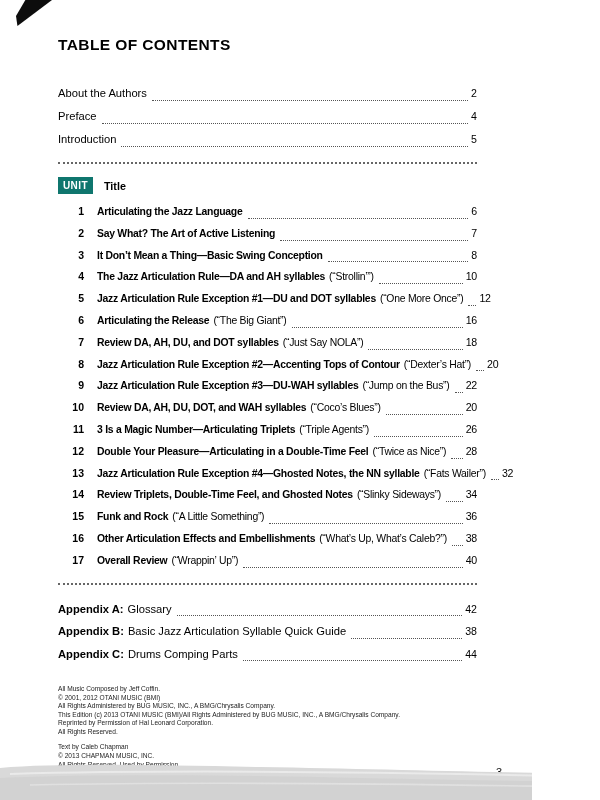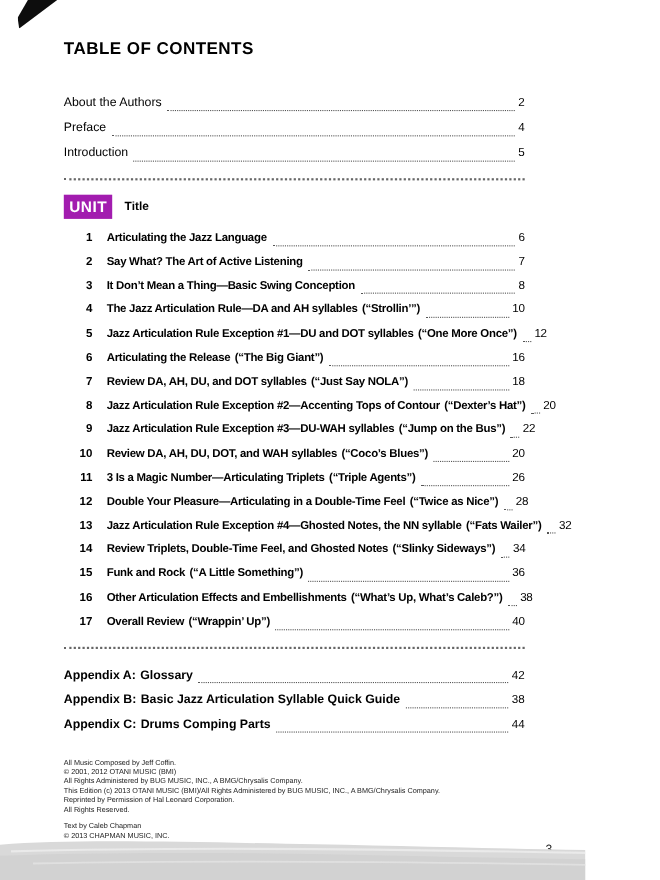--- a/index.html
+++ b/index.html
@@ -11,35 +11,35 @@
   .page-title{font-size:15.5px;font-weight:bold;letter-spacing:.4px;margin:0 0 28px 0;color:#000;}
 
   .toc-row{display:flex;align-items:flex-start;font-size:11.2px;line-height:23px;color:#000;}
   .leader{flex:1;border-bottom:1.6px dotted #555;margin:0 3px 0 5px;align-self:flex-end;
         position:relative;top:-4px;min-width:8px;}
   .pagenum{font-size:10.6px;flex:none;}
 
   .sep{border-top:2px dotted #666;height:0;margin:11px 0 13px 0;}
 
   .units-header{display:flex;align-items:center;margin:2px 0 7px 0;}
-  .unit-badge{background:#a21caf;color:#fff;font-size:14px;font-weight:bold;letter-spacing:.4px;
+  .unit-badge{background:#0f766e;color:#fff;font-size:10px;font-weight:bold;letter-spacing:.4px;
         padding:3px 5px;flex:none;}
   .title-label{font-weight:bold;font-size:10.8px;margin-left:11px;}
 
   .unit-row{display:flex;align-items:baseline;font-size:10.4px;line-height:20.8px;
         letter-spacing:-0.25px;white-space:nowrap;}
   .unit-num{width:26px;text-align:right;font-weight:bold;margin-right:13px;flex:none;
         font-size:10.5px;letter-spacing:0;}
   .unit-title{font-weight:bold;}
-  .unit-song{font-weight:bold;margin-left:4px;}
+  .unit-song{font-weight:normal;margin-left:4px;}
   .unit-song:empty{display:none;margin:0;}
 
   .appendix-row{display:flex;align-items:baseline;font-size:11.2px;line-height:22.5px;}
   .appendix-prefix{font-weight:bold;margin-right:4px;}
-  .appendix-title{font-weight:bold;}
+  .appendix-title{font-weight:normal;}
 
   .credits{margin-top:20px;font-size:6.6px;line-height:1.3;color:#222;}
   .credits .blk + .blk{margin-top:7px;}
 
   .folio{position:absolute;right:30px;bottom:22px;font-size:11px;color:#111;}
 
   .brush{position:absolute;left:0;bottom:0;width:600px;height:42px;display:block;}
 </style>
 </head>
 <body>

